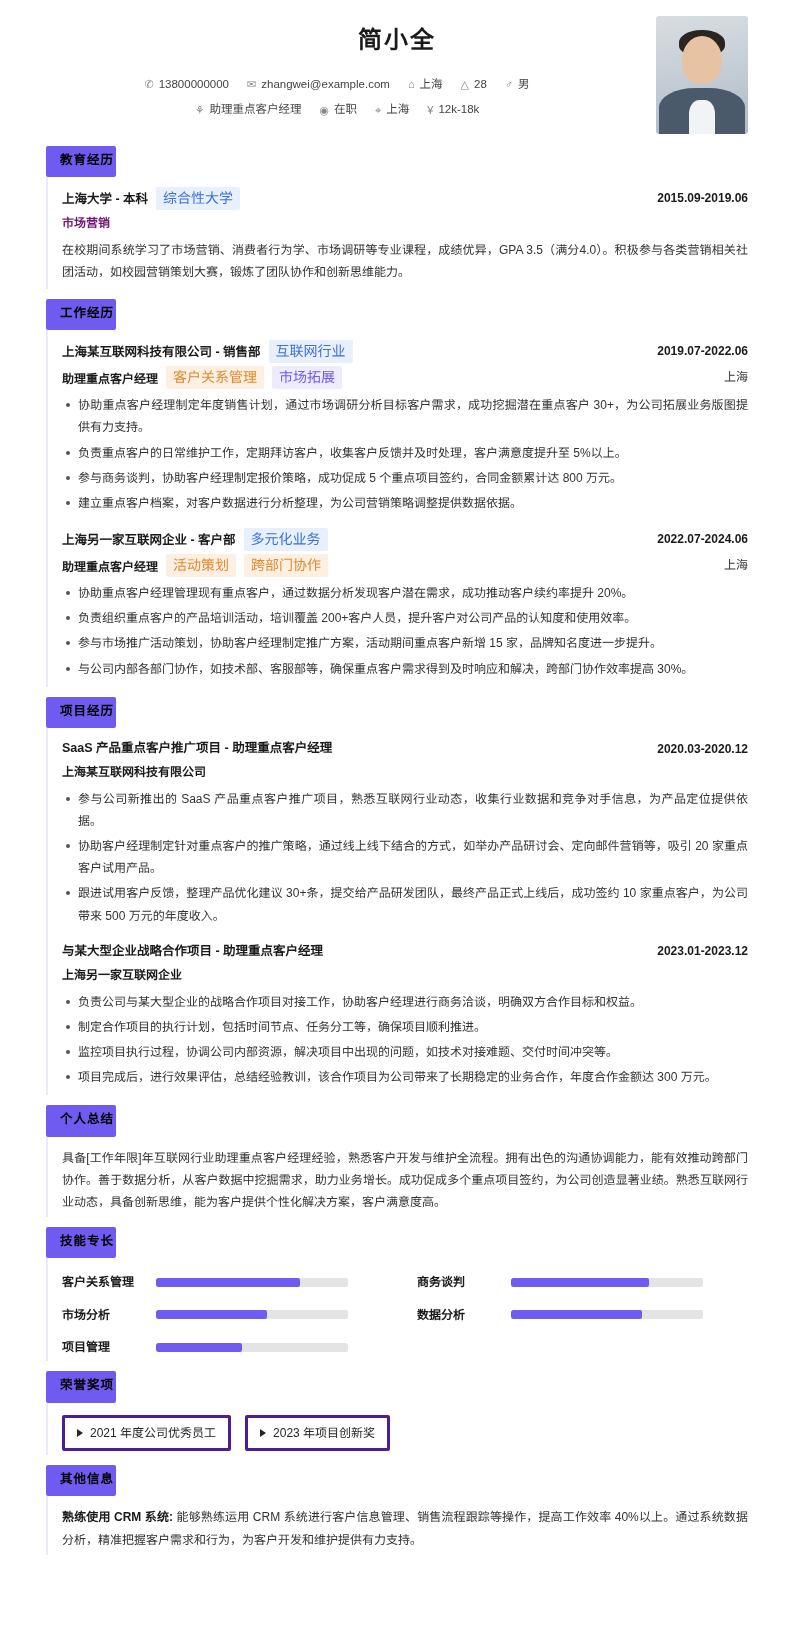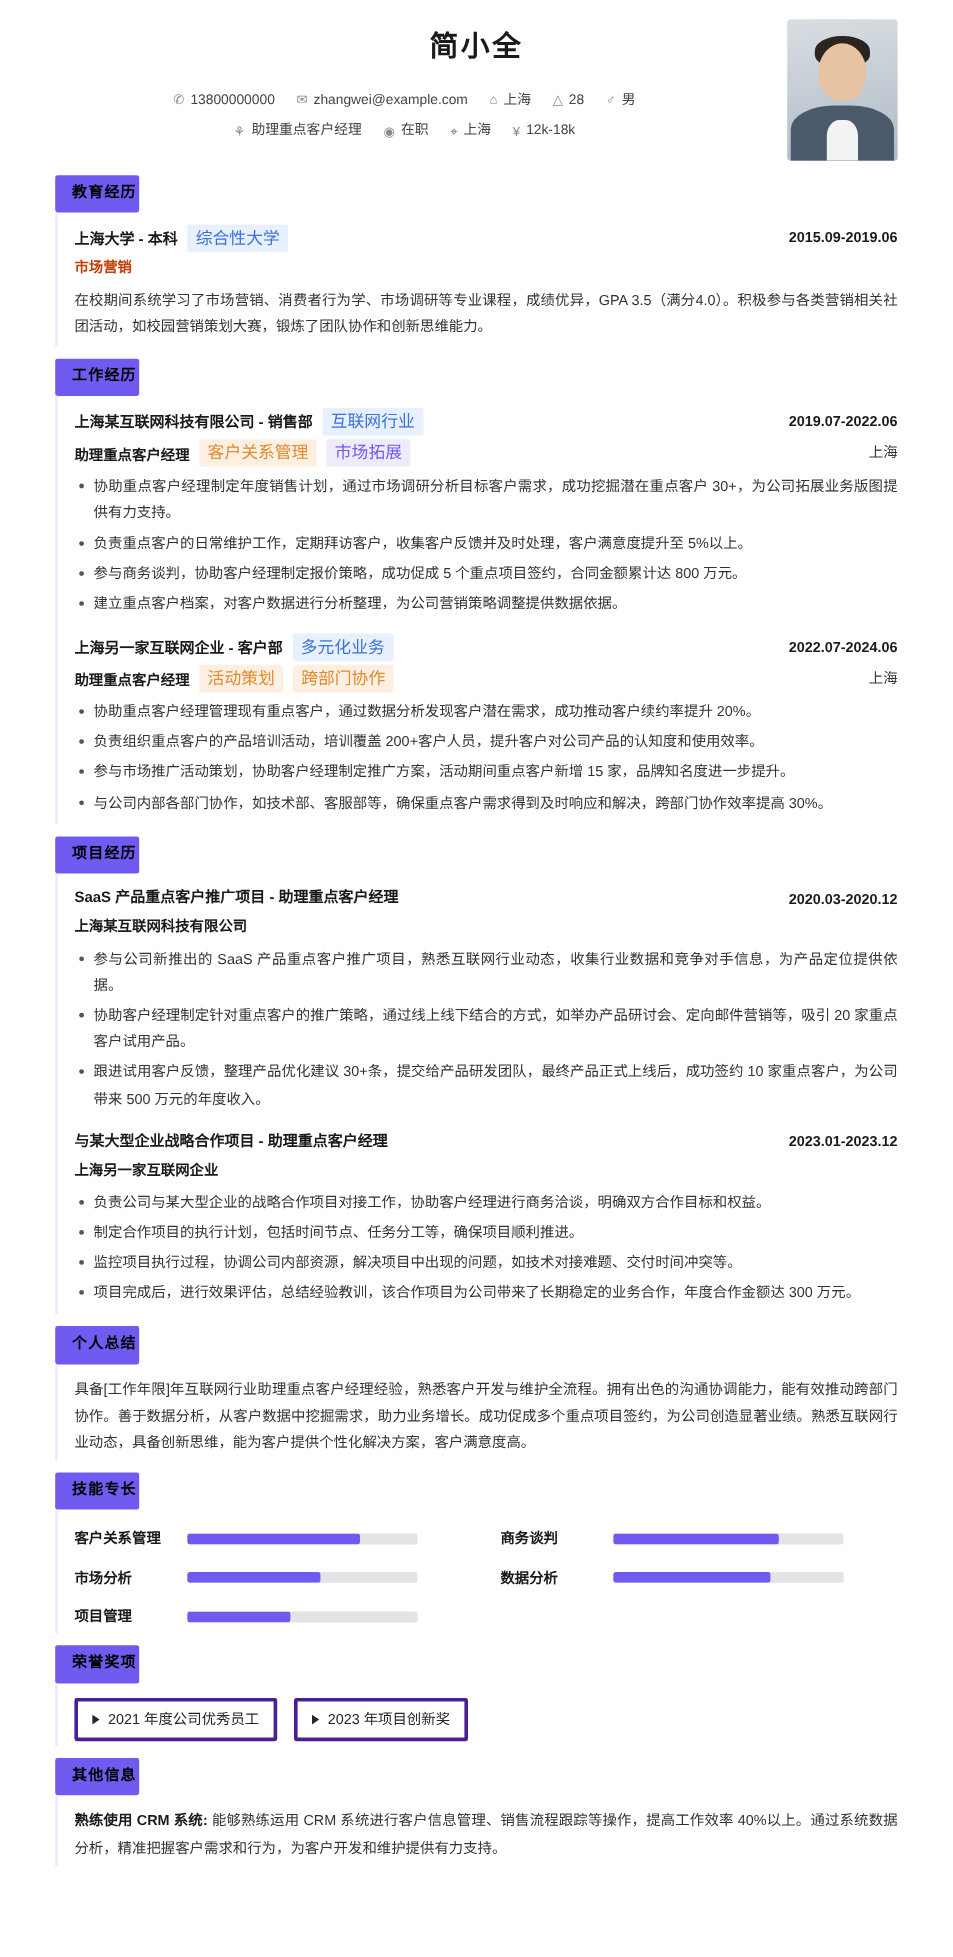--- a/index.html
+++ b/index.html
@@ -170,21 +170,21 @@
     border-radius: 2px;
     line-height: 1.5;
     white-space: nowrap;
   }
   .tag.blue   { background: #e8f0fe; color: #3b72d9; }
   .tag.orange { background: #fdf0e3; color: #e08b2e; }
   .tag.purple { background: #eeebfd; color: #6f5bf0; }
   .major {
     font-size: 12px;
     font-weight: bold;
-    color: #c2410c;
+    color: #701a75;
     margin: 2px 0 5px 0;
   }
   .sub-org {
     font-size: 12px;
     font-weight: bold;
     color: #1a1a1a;
     margin: 2px 0 5px 0;
   }
   .para {
     font-size: 12px;

